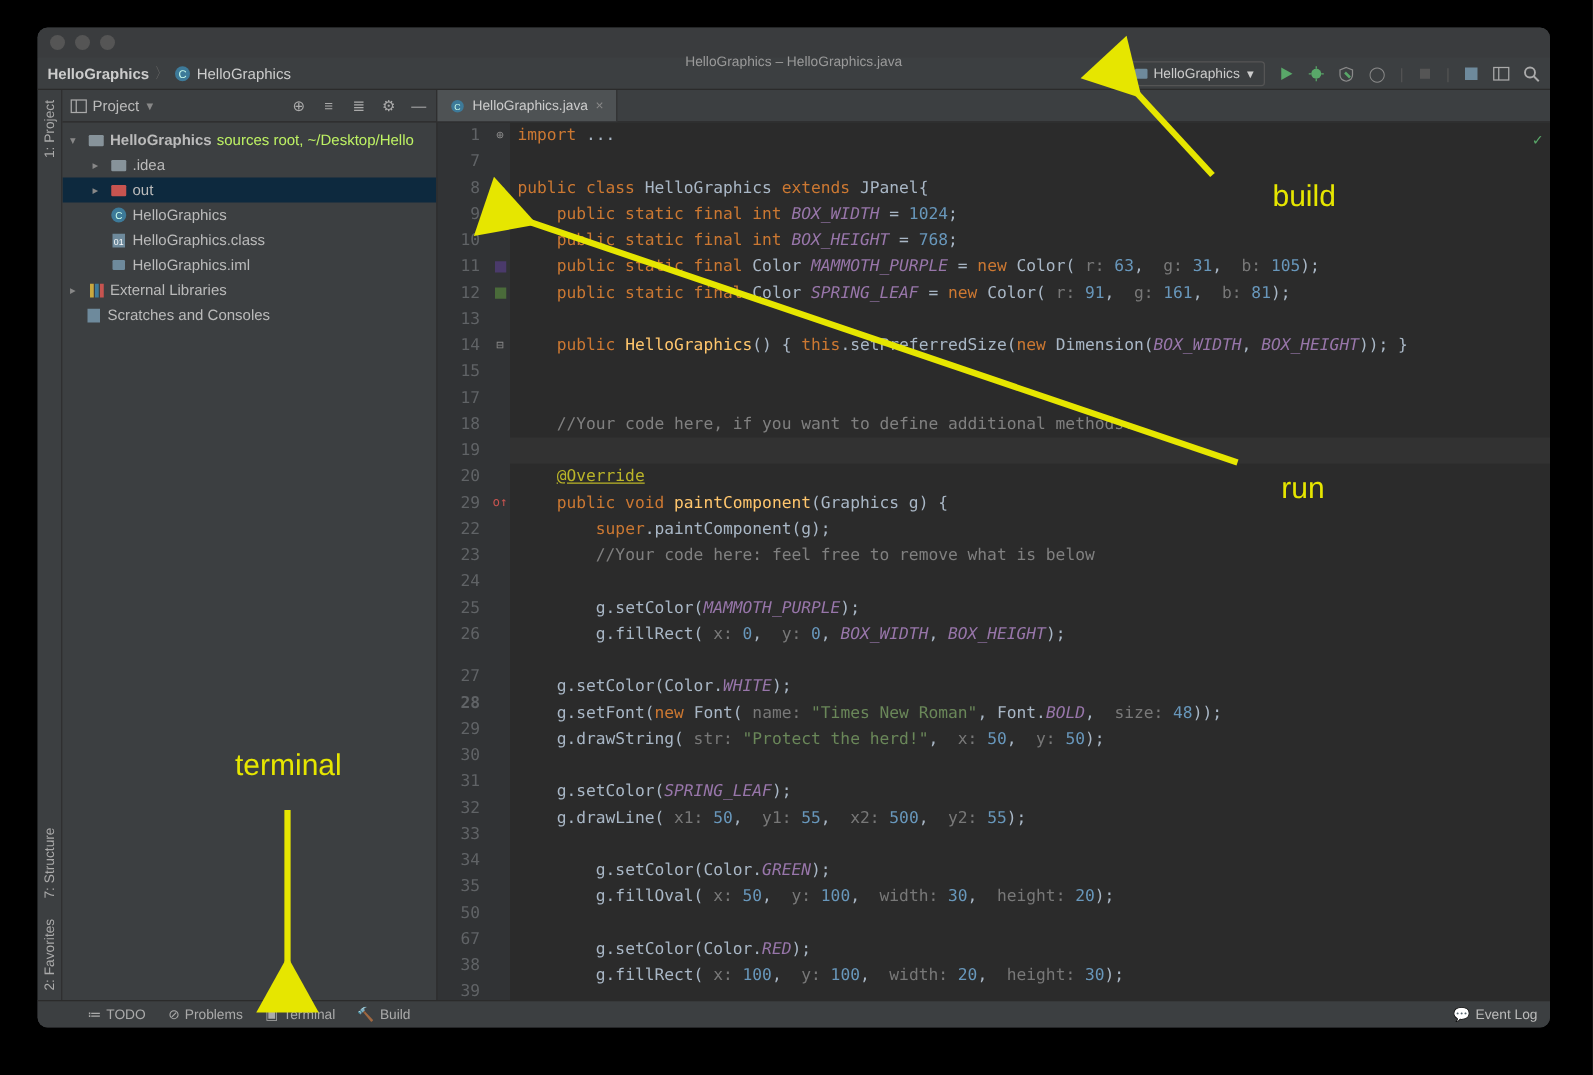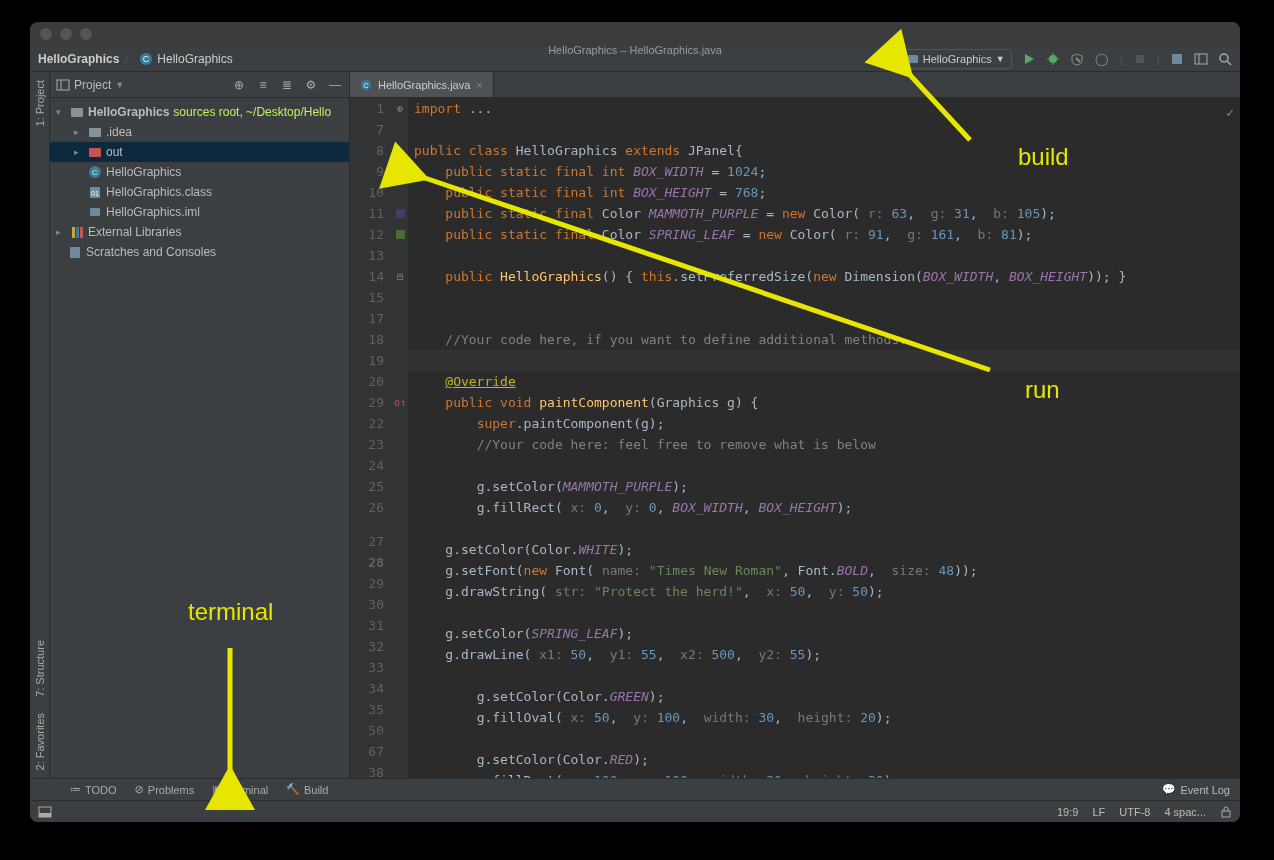--- a/index.html
+++ b/index.html
@@ -329,36 +329,20 @@
     <div class="tool">
         <span>🔨</span>
         <span>Build</span>
       </div>
     <div class="right">
         <span>💬</span>
         <span>Event Log</span>
       </div>
   </div>
 
-  <div class="status">
-    <svg width="14" height="14">
-        <rect x="1" y="2" width="12" height="10" fill="none" stroke="#aaa"></rect>
-        <rect x="1" y="8" width="12" height="4" fill="#aaa"></rect>
-      </svg>
-    <div class="right">
-      <span>19:9</span>
-      <span>LF</span>
-      <span>UTF-8</span>
-      <span>4 spac...</span>
-      <svg width="12" height="12">
-          <rect x="2" y="5" width="8" height="6" fill="none" stroke="#aaa"></rect>
-          <path d="M4 5 L4 3 Q4 1 6 1 Q8 1 8 3 L8 5" fill="none" stroke="#aaa"></path>
-        </svg>
-    </div>
-  </div>
 </div>
 
 <svg class="annot" width="1274" height="860" style="left:0;top:0">
   <defs>
       <marker id="ah" markerWidth="12" markerHeight="12" refX="2" refY="6" orient="auto">
         <path d="M10 1 L1 6 L10 11 Z" fill="#e6e600"></path>
       </marker>
     </defs>
 
   <line x1="970" y1="140" x2="910" y2="75" stroke="#e6e600" stroke-width="5" marker-end="url(#ah)"></line>

